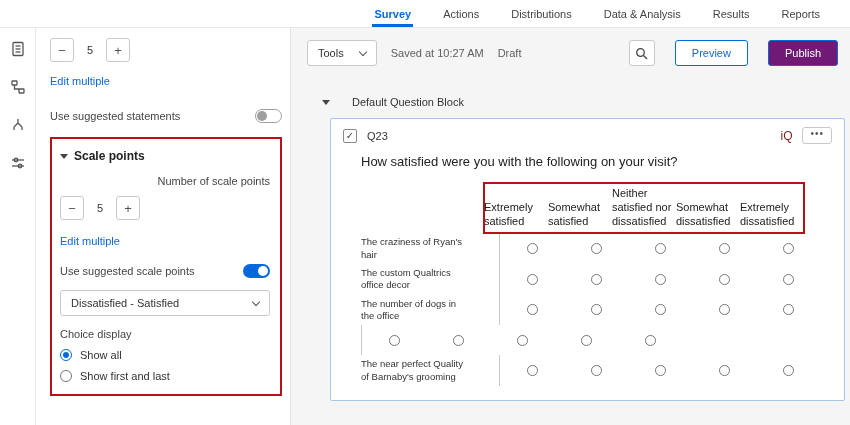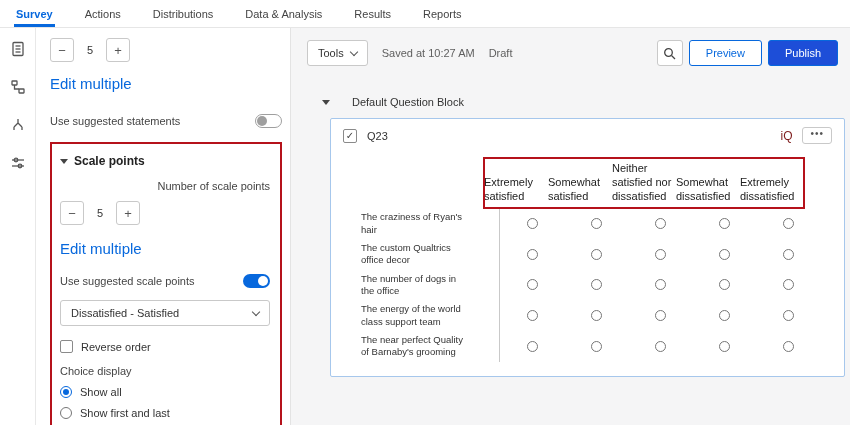--- a/index.html
+++ b/index.html
@@ -2,22 +2,22 @@
 <html><head>
 <meta charset="utf-8">
 <style>
   * { margin:0; padding:0; box-sizing:border-box; }
   html,body { width:850px; height:425px; overflow:hidden; background:#fff;
     font-family:"Liberation Sans","DejaVu Sans",sans-serif; color:#333; }
 
   .app { width:850px; height:425px; display:flex; flex-direction:column; }
 
   
-  .topnav { height:28px; display:flex; align-items:stretch; padding-left:14px;
-    border-bottom:1px solid #e6e6e6; background:#fff; flex:0 0 28px; }
+  .topnav { height:28px; display:flex; align-items:stretch; padding-left:22px;
+    border-bottom:1px solid #e6e6e6; background:#fff; flex:0 0 28px;justify-content:flex-end; }
   .nav-item { font-size:11px; color:#444; display:flex; align-items:center;
     padding:0 2px; margin-right:28px; cursor:pointer; position:relative; }
   .nav-item.active { color:#0768dd; font-weight:bold; }
   .nav-item.active::after { content:''; position:absolute; left:0; right:0; bottom:0;
     height:3px; background:#0768dd; }
 
   .body-row { flex:1; display:flex; min-height:0; }
 
   
   .icon-strip { width:36px; background:#fff; border-right:1px solid #e8e8e8;
@@ -27,21 +27,21 @@
   .strip-icon svg { stroke:#555; fill:none; stroke-width:1.3; }
 
   
   .side-panel { width:255px; background:#fff; border-right:1px solid #e3e3e3;
     padding:10px 8px 0 14px; font-size:11px; overflow:hidden; }
   .stepper { display:flex; align-items:center; gap:8px; }
   .step-btn { width:24px; height:24px; border:1px solid #c9c9c9; background:#fff;
     border-radius:3px; display:flex; align-items:center; justify-content:center;
     font-size:13px; color:#555; cursor:pointer; }
   .step-val { min-width:16px; text-align:center; font-size:11px; color:#333; }
-  .link { color:#0768dd; font-size:15px; cursor:pointer; display:inline-block; }
+  .link { color:#0768dd; font-size:11px; cursor:pointer; display:inline-block; }
   .toggle-row { display:flex; align-items:center; justify-content:space-between; }
   .toggle { width:27px; height:14px; border-radius:8px; position:relative; cursor:pointer; flex:0 0 auto; }
   .toggle.off { background:#fff; border:1px solid #9f9f9f; }
   .toggle.off .knob { position:absolute; left:1px; top:1px; width:10px; height:10px;
     border-radius:50%; background:#9f9f9f; }
   .toggle.on { background:#0768dd; }
   .toggle.on .knob { position:absolute; right:2px; top:2px; width:10px; height:10px;
     border-radius:50%; background:#fff; }
 
   .annotation-panel { border:2px solid #b5121b; margin-top:14px; padding:10px 10px 12px 8px; }
@@ -63,28 +63,28 @@
   .radio { width:12px; height:12px; border:1px solid #767676; border-radius:50%;
     background:#fff; flex:0 0 auto; display:inline-block; }
   .radio.selected { border:1px solid #0768dd; position:relative; }
   .radio.selected::after { content:''; position:absolute; left:2px; top:2px; width:6px;
     height:6px; border-radius:50%; background:#0768dd; }
 
   
   .main { flex:1; background:#f5f5f6; min-width:0; display:flex; flex-direction:column; }
   .main-toolbar { display:flex; align-items:center; padding:12px 12px 0 16px; gap:14px; }
   .tools-btn { height:26px; background:#fff; border:1px solid #c9c9c9; border-radius:3px;
-    display:flex; align-items:center; gap:7px; padding:0 10px; font-size:11px; cursor:pointer; }
+    display:flex; align-items:center; gap:16px; padding:0 10px; font-size:11px; cursor:pointer; }
   .muted { font-size:11px; color:#5f5f5f; }
-  .toolbar-right { margin-left:auto; display:flex; align-items:center; gap:6px; }
+  .toolbar-right { margin-left:auto; display:flex; align-items:center; gap:20px; }
   .search-btn { width:26px; height:26px; background:#fff; border:1px solid #c9c9c9;
     border-radius:3px; display:flex; align-items:center; justify-content:center; cursor:pointer; }
   .btn-outline { height:26px; padding:0 16px; background:#fff; border:1px solid #0768dd;
     color:#0768dd; border-radius:3px; font-size:11px; display:flex; align-items:center; cursor:pointer; }
-  .btn-solid { height:26px; padding:12px 16px; background:#1d4ed8; border:1px solid #0768dd;
+  .btn-solid { height:26px; padding:12px 16px; background:#701a75; border:1px solid #0768dd;
     color:#fff; border-radius:3px; font-size:11px; display:flex; align-items:center; cursor:pointer; }
 
   .block-header { display:flex; align-items:center; gap:22px; margin:30px 0 0 31px;
     font-size:11px; color:#333; }
   .block-caret { cursor:pointer; }
 
   
   .q-card { margin:10px 5px 0 39px; background:#fff; border:1px solid #a6c7ec;
     border-radius:2px; padding:8px 12px 14px 12px; flex:0 0 auto; }
   .q-head { display:flex; align-items:center; }
@@ -205,24 +205,20 @@
           <span class="toggle on">
               <span class="knob"></span>
             </span>
         </div>
 
         <div class="select">
           <span>Dissatisfied - Satisfied</span>
           <span class="chev"></span>
         </div>
 
-        <div class="check-row">
-          <span class="checkbox"></span>
-          <span>Reverse order</span>
-        </div>
 
         <div class="field-label" style="margin-top:12px;">Choice display</div>
 
         <div class="radio-row">
           <span class="radio selected"></span>
           <span>Show all</span>
         </div>
         <div class="radio-row">
           <span class="radio"></span>
           <span>Show first and last</span>
@@ -261,20 +257,21 @@
       <div class="q-card">
         <div class="q-head">
           <span class="q-check">✓</span>
           <span class="q-id">Q23</span>
           <span class="q-head-right">
             <span class="iq">iQ</span>
             <span class="dots-btn">•••</span>
           </span>
         </div>
 
+        <div class="q-text">How satisfied were you with the following on your visit?</div>
 
         <div class="matrix">
           <div class="m-header-row">
             <div class="m-label-spacer"></div>
             <div class="col-headers">
               <div class="col-header">Extremely satisfied</div>
               <div class="col-header">Somewhat satisfied</div>
               <div class="col-header">Neither satisfied nor dissatisfied</div>
               <div class="col-header">Somewhat dissatisfied</div>
               <div class="col-header">Extremely dissatisfied</div>
@@ -335,21 +332,20 @@
                 </div>
                 <div class="cell">
                   <span class="m-radio"></span>
                 </div>
                 <div class="cell">
                   <span class="m-radio"></span>
                 </div>
               </div>
           </div>
           <div class="m-row">
-            <div class="m-row-label">The energy of the world class support team</div>
             <div class="cells">
                 <div class="cell">
                   <span class="m-radio"></span>
                 </div>
                 <div class="cell">
                   <span class="m-radio"></span>
                 </div>
                 <div class="cell">
                   <span class="m-radio"></span>
                 </div>

